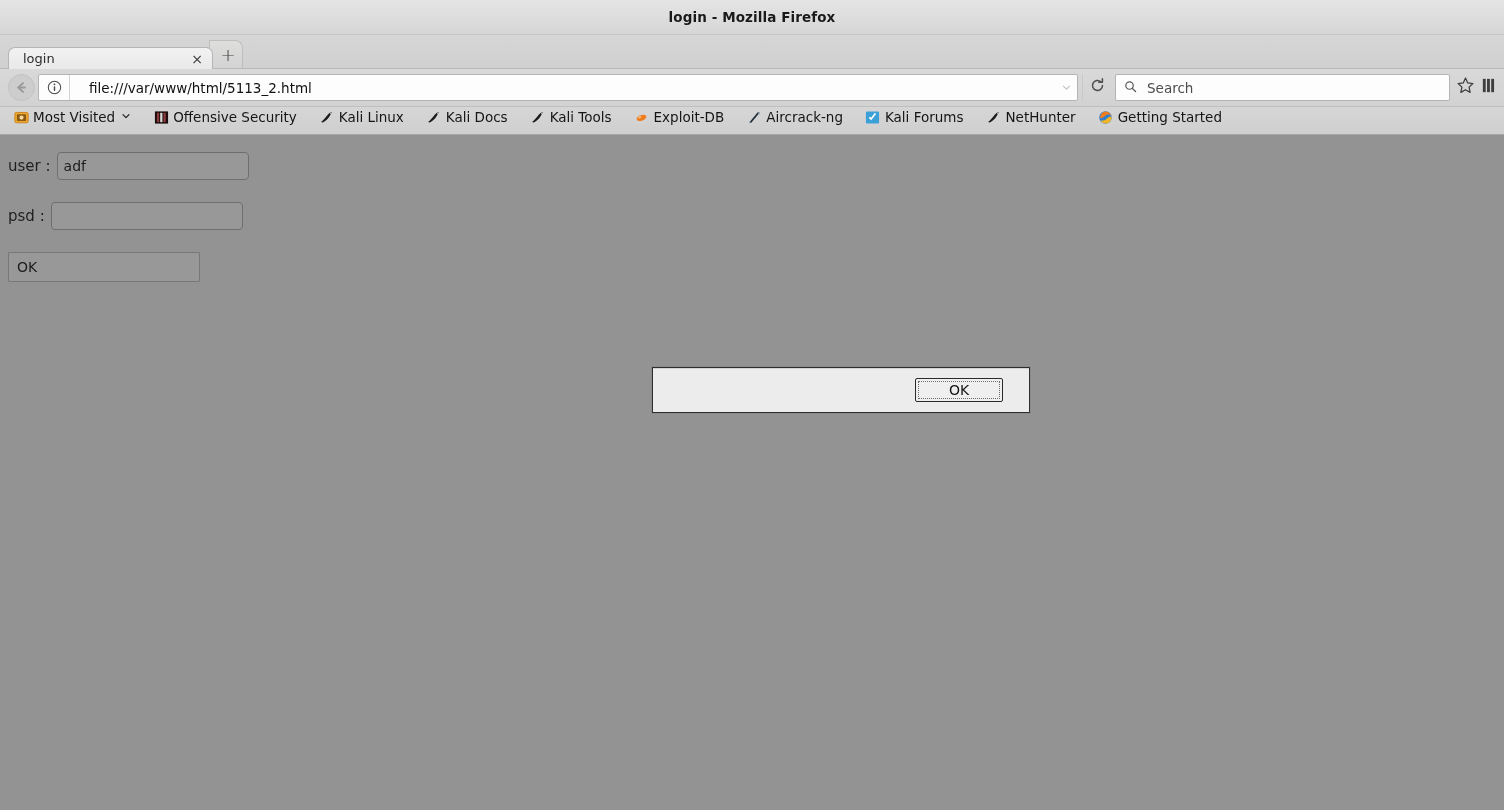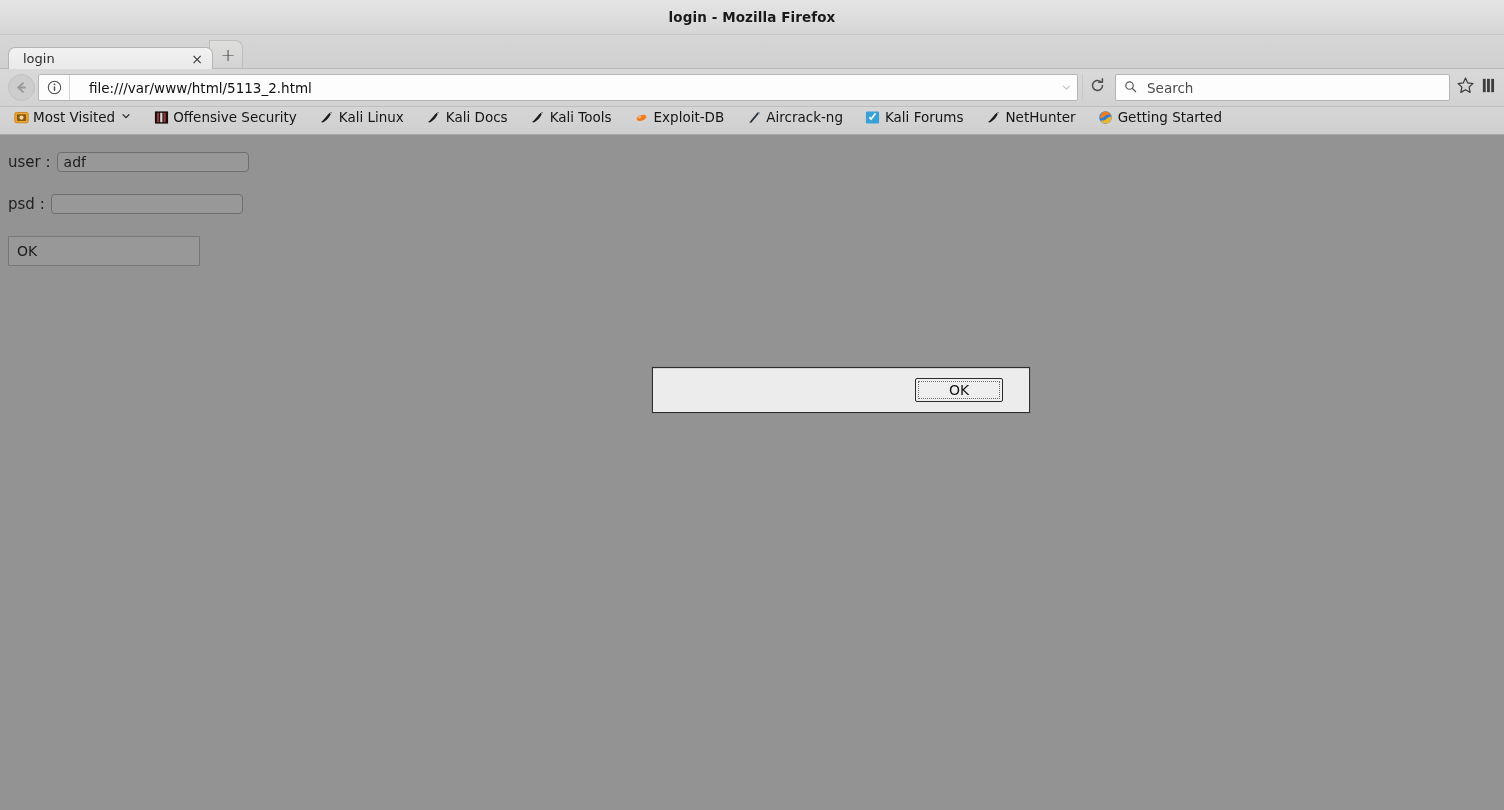--- a/index.html
+++ b/index.html
@@ -242,21 +242,21 @@
     display: flex;
     align-items: center;
     margin-left: 8px;
   }
   .form-label {
     font-size: 15px;
     color: #1f1f1f;
     margin-right: 6px;
   }
   .txt-input {
-    height: 20px;
+    height: 28px;
     box-sizing: border-box;
     background: #989898;
     border: 1px solid #6e6e6e;
     border-radius: 4px;
     font-family: "DejaVu Sans", "Liberation Sans", sans-serif;
     font-size: 14px;
     color: #1c1c1c;
     padding: 0 6px;
     outline: none;
   }

